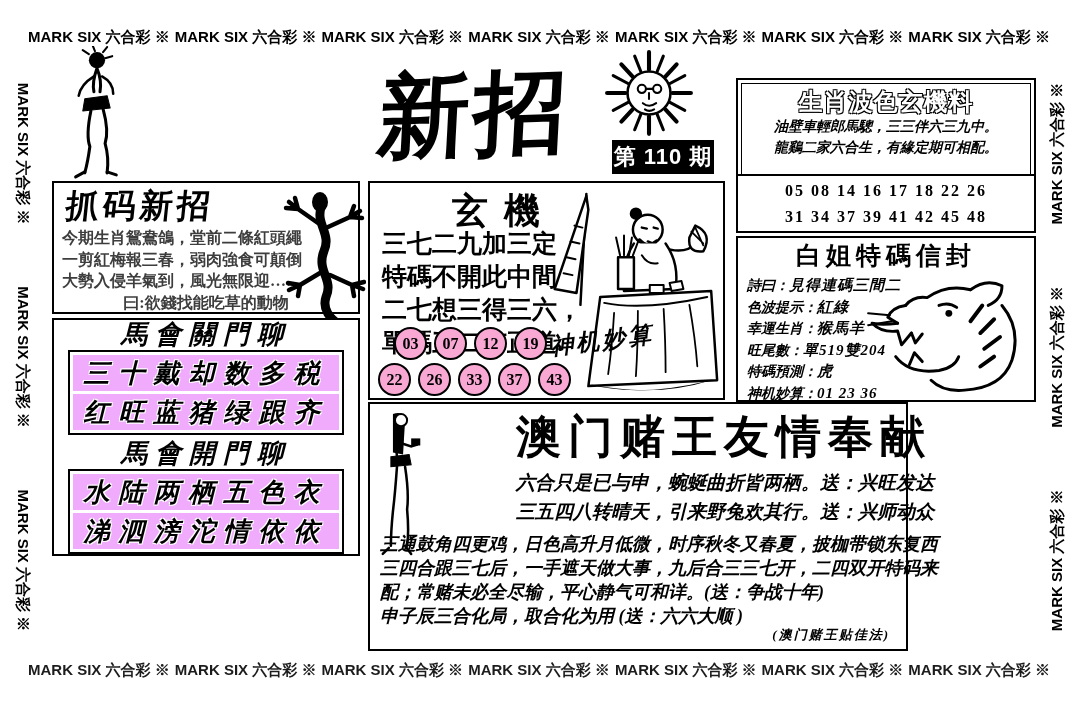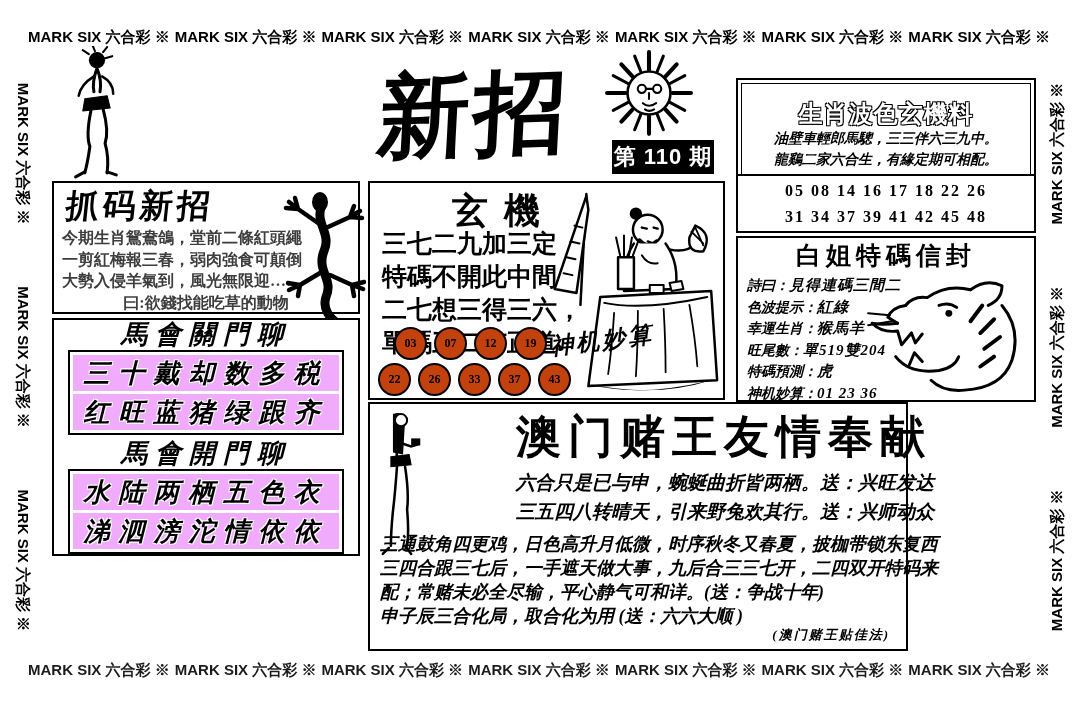--- a/index.html
+++ b/index.html
@@ -33,21 +33,21 @@
   .main-title{position:absolute;left:378px;top:62px;width:240px;font-size:92px;line-height:104px;
               font-family:"Liberation Serif",serif;font-weight:900;letter-spacing:4px;
               transform:skewX(-5deg) rotate(-2deg);white-space:nowrap;}
   .sun{position:absolute;left:596px;top:50px;width:106px;height:90px;}
   .issue-badge{position:absolute;left:612px;top:140px;width:102px;height:34px;background:#000;
                color:#fff;display:flex;align-items:center;justify-content:center;
                font-weight:bold;font-size:22px;letter-spacing:1px;}
 
   
   .zodiac-box{left:736px;top:78px;width:300px;height:102px;
-              box-shadow:inset 0 0 0 3px #fff,inset 0 0 0 4px #000;padding-top:20px;text-align:center;}
+              box-shadow:inset 0 0 0 3px #fff,inset 0 0 0 4px #000;padding-top:8px;text-align:center;}
   .zodiac-title{font-size:24px;letter-spacing:1px;line-height:28px;}
   .zodiac-line{font-size:14px;line-height:21px;white-space:nowrap;}
   .numbers-box{left:736px;top:174px;width:300px;height:59px;text-align:center;padding-top:2px;}
   .numbers-row{font-size:16px;letter-spacing:2px;line-height:26px;white-space:nowrap;}
   .envelope-box{left:736px;top:236px;width:300px;height:166px;}
   .envelope-title{text-align:center;font-size:25px;letter-spacing:5px;margin-top:3px;line-height:30px;}
   .env-rows{position:absolute;left:9px;top:37px;width:200px;}
   .env-row{line-height:20.5px;white-space:nowrap;}
   .env-label{font-size:14px;font-family:Liberation Mono, monospace;}
   .env-value{font-size:15px;letter-spacing:1px;}
@@ -72,21 +72,21 @@
 
   
   .mystery-box{left:368px;top:181px;width:357px;height:219px;}
   .mystery-title{position:absolute;left:82px;top:4px;font-size:36px;letter-spacing:16px;white-space:nowrap;}
   .mystery-lines{position:absolute;left:12px;top:44px;font-size:25px;line-height:33px;white-space:nowrap;}
   .circle-rows{position:absolute;left:8px;top:144px;}
   .circle-row{display:flex;margin-bottom:3px;}
   .circle-row.r1{margin-left:16px;}
   .circ{width:29px;height:29px;border:2px solid #000;border-radius:50%;display:flex;
         align-items:center;justify-content:center;font-family:"Liberation Serif",serif;
-        font-weight:bold;font-size:12px;margin-right:7px;background:#c2410c;}
+        font-weight:bold;font-size:16px;margin-right:7px;background:#f9a8d4;}
   .teller{position:absolute;right:3px;top:3px;width:190px;height:210px;}
   .table-sign{position:absolute;left:180px;top:142px;font-size:23px;letter-spacing:3px;
               transform:rotate(-7deg);z-index:2;white-space:nowrap;}
 
   
   .macau-box{left:368px;top:402px;width:540px;height:249px;}
   .lady2{position:absolute;left:6px;top:4px;width:46px;height:150px;}
   .macau-title{position:absolute;left:52px;top:4px;width:604px;text-align:center;font-size:45px;
                line-height:58px;letter-spacing:7px;white-space:nowrap;}
   .macau-verses{position:absolute;left:60px;top:64px;width:590px;text-align:center;

